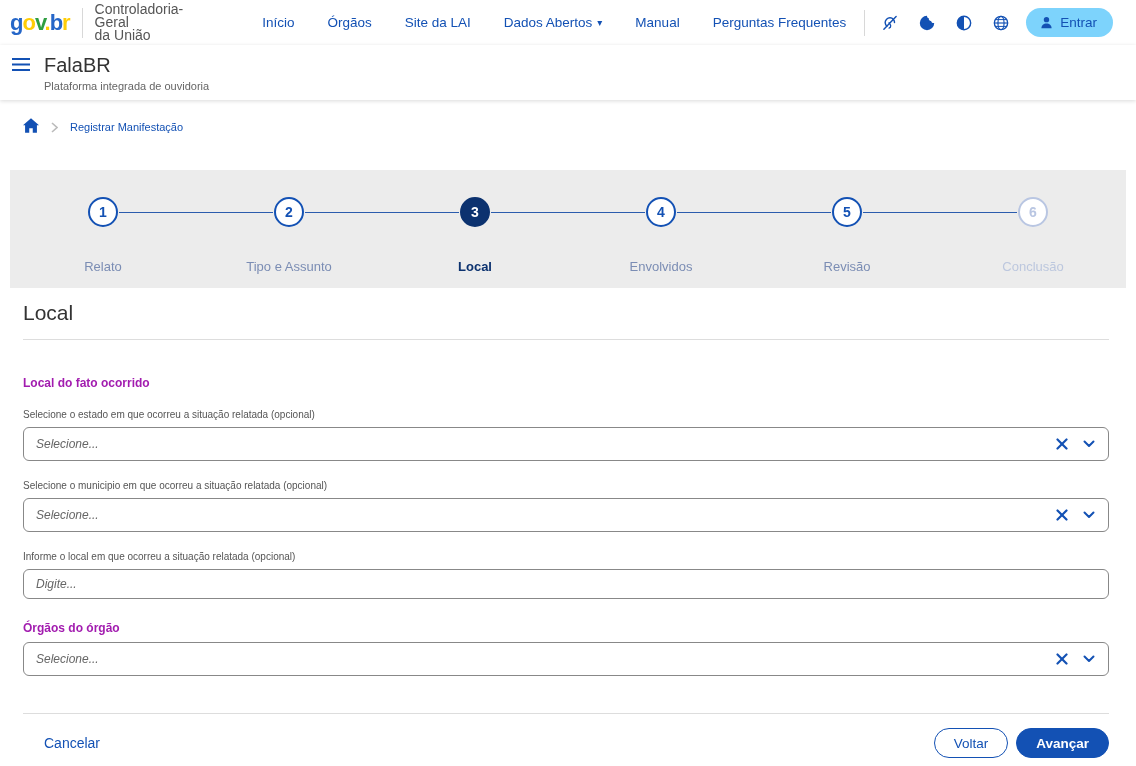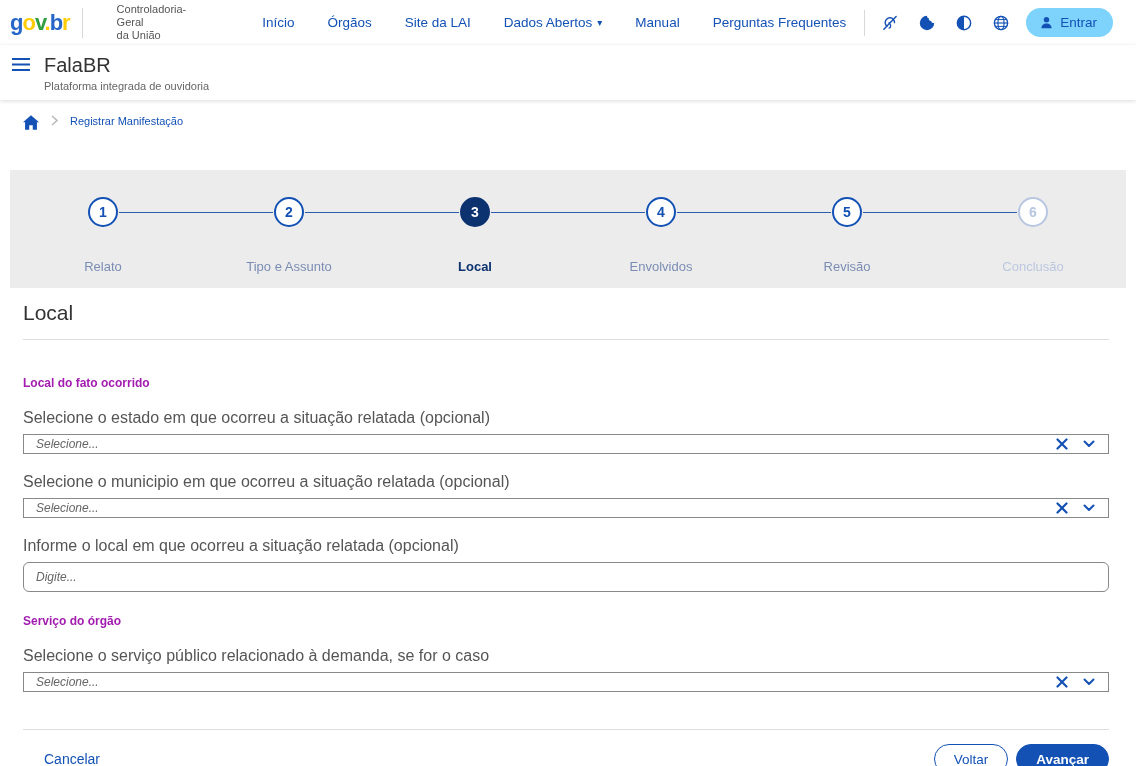--- a/index.html
+++ b/index.html
@@ -18,21 +18,21 @@
     display: flex;
     align-items: center;
     padding: 0 23px 0 10px;
     background: #fff;
   }
   .govbr-logo { font-size: 22px; font-weight: bold; letter-spacing: -1px; line-height: 1; }
   .lg-blue  { color: #2566C8; }
   .lg-yellow{ color: #FFCD07; }
   .lg-green { color: #2F9E41; }
   .logo-divider { width: 1px; height: 30px; background: #d8d8d8; margin: 0 12px; }
-  .org-name { font-size: 11px; color: #555; line-height: 13px; margin-left: 22px; }
+  .org-name { font-size: 14px; color: #555; line-height: 13px; }
   .top-nav { display: flex; align-items: flex-start; gap: 33px; margin-left: 56px; }
   .top-nav .nav-link {
     font-size: 13.5px; color: #1351B4; text-decoration: none; white-space: nowrap;
     display: flex; align-items: center; gap: 5px;
   }
   .caret-down { font-size: 10px; color: #1351B4; line-height: 1; }
   .top-right { margin-left: auto; display: flex; align-items: center; }
   .icon-sep { width: 1px; height: 26px; background: #d8d8d8; margin: 0 16px 0 18px; }
   .top-icons { display: flex; align-items: center; gap: 19px; }
   .top-icons .tool-icon { display: flex; align-items: center; justify-content: center; width: 18px; height: 18px; }
@@ -57,21 +57,21 @@
   .app-title-block { margin-left: 12px; }
   .app-title { font-size: 20px; color: #333; font-weight: 400; line-height: 24px; }
   .app-subtitle { font-size: 11px; color: #666; margin-top: 3px; }
 
   
   .breadcrumb-row {
     height: 70px;
     padding: 15px 0 0 23px;
     display: flex; align-items: flex-start;
   }
-  .breadcrumb { display: flex; align-items: flex-start; gap: 12px; height: 18px; }
+  .breadcrumb { display: flex; align-items: flex-end; gap: 12px; height: 18px; }
   .crumb-current { font-size: 11px; color: #1351B4; }
 
   
   .stepper-band {
     margin: 0 10px;
     height: 118px;
     background: #ececec;
     padding-top: 27px;
   }
   .steps { display: flex; }
@@ -97,27 +97,27 @@
   .step.active .step-label { color: #0C326F; font-weight: 600; }
   .step.disabled .step-circle { border-color: #b9c6e2; color: #b9c6e2; }
   .step.disabled .step-label { color: #bcc7de; }
 
   
   .main { padding: 0 27px 0 23px; }
   .section-title { margin-top: 13px; font-size: 21px; font-weight: 500; color: #333; }
   .section-rule { border: none; border-top: 1px solid #ddd; margin-top: 14px; }
   .group-title { margin-top: 36px; font-size: 12px; font-weight: bold; color: #a21caf; }
   .group-title.second { margin-top: 22px; }
-  .field-label { margin-top: 19px; font-size: 16px; color: #555; }
+  .field-label { margin-top: 19px; font-size: 10px; color: #555; }
   .combo {
     margin-top: 7px;
     position: relative;
-    height: 20px;
+    height: 34px;
     border: 1px solid #888;
-    border-radius: 0;
+    border-radius: 6px;
     background: #fff;
   }
   .combo-placeholder {
     position: absolute; left: 12px; top: 50%; transform: translateY(-50%);
     font-size: 12px; font-style: italic; color: #666;
   }
   .combo-clear { position: absolute; right: 40px; top: 50%; transform: translateY(-50%); display: flex; }
   .combo-chevron { position: absolute; right: 13px; top: 50%; transform: translateY(-50%); display: flex; }
   .text-field {
     margin-top: 7px;
@@ -321,23 +321,22 @@
     <span class="combo-chevron" data-interactable="true">
       <svg width="12" height="8" viewBox="0 0 12 8">
           <polyline points="1.5,1.5 6,6 10.5,1.5" fill="none" stroke="#1351B4" stroke-width="2" stroke-linecap="round" stroke-linejoin="round"></polyline>
         </svg>
     </span>
   </div>
 
   <div class="field-label" data-interactable="false">Informe o local em que ocorreu a situação relatada (opcional)</div>
   <input class="text-field" type="text" data-interactable="true" placeholder="Digite..." style="">
 
-  <div class="group-title second" data-interactable="false">Serviço do órgão</div>
-
-  <div class="field-label" data-interactable="false">Selecione o serviço público relacionado à demanda, se for o caso</div>
+  <div class="group-title second" data-interactable="false">Órgãos do órgão</div>
+
   <div class="combo" data-interactable="true">
     <span class="combo-placeholder" data-interactable="false">Selecione...</span>
     <span class="combo-clear" data-interactable="true">
       <svg width="12" height="12" viewBox="0 0 12 12">
           <line x1="1.5" y1="1.5" x2="10.5" y2="10.5" stroke="#1351B4" stroke-width="2.2" stroke-linecap="round"></line>
           <line x1="10.5" y1="1.5" x2="1.5" y2="10.5" stroke="#1351B4" stroke-width="2.2" stroke-linecap="round"></line>
         </svg>
     </span>
     <span class="combo-chevron" data-interactable="true">
       <svg width="12" height="8" viewBox="0 0 12 8">

